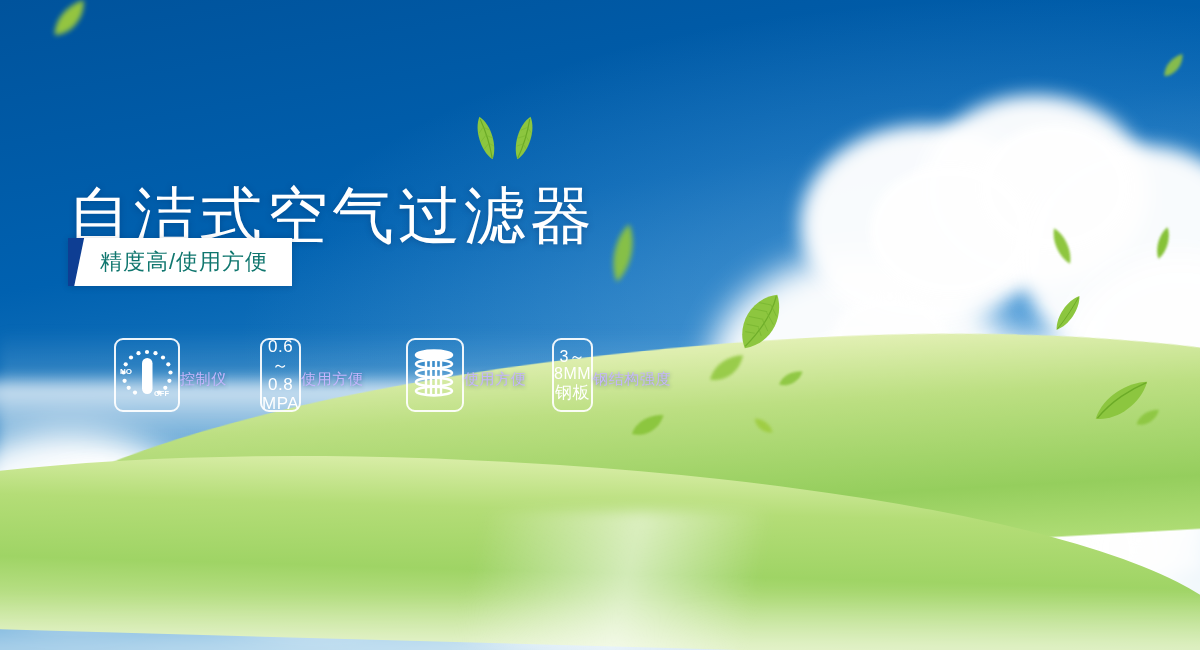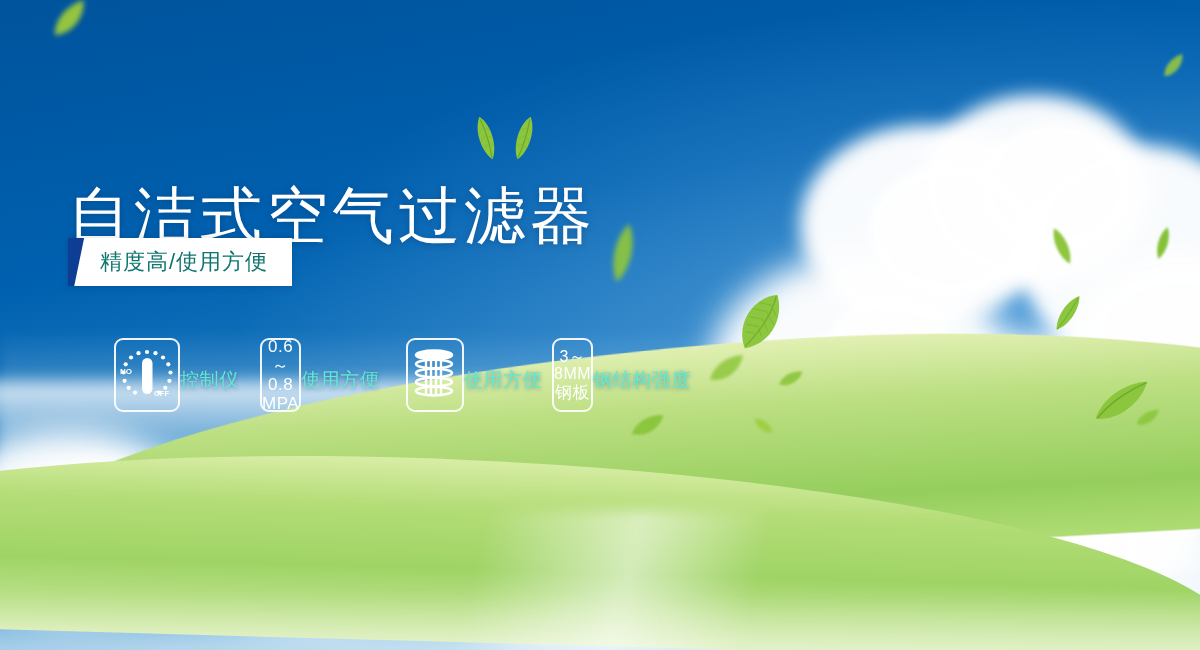--- a/index.html
+++ b/index.html
@@ -122,21 +122,21 @@
     border-radius:9px;
     display:flex;align-items:center;justify-content:center;
     color:#fff;
   }
   .ftext{
     text-align:center;color:#fff;font-size:17px;line-height:1.12;
     letter-spacing:.5px;
   }
   .ftext .sm{font-size:16px;}
   .flabel{
-    margin-top:9px;color:#5eead4;font-size:19px;letter-spacing:.6px;
+    margin-top:9px;color:#c4b5fd;font-size:15px;letter-spacing:.6px;
     white-space:nowrap;text-shadow:0 1px 4px rgba(0,40,90,.45);
   }
   .fbox svg{display:block;}
 </style>
 </head>
 <body>
 
 <div class="stage">
 
   <div class="sky"></div>

